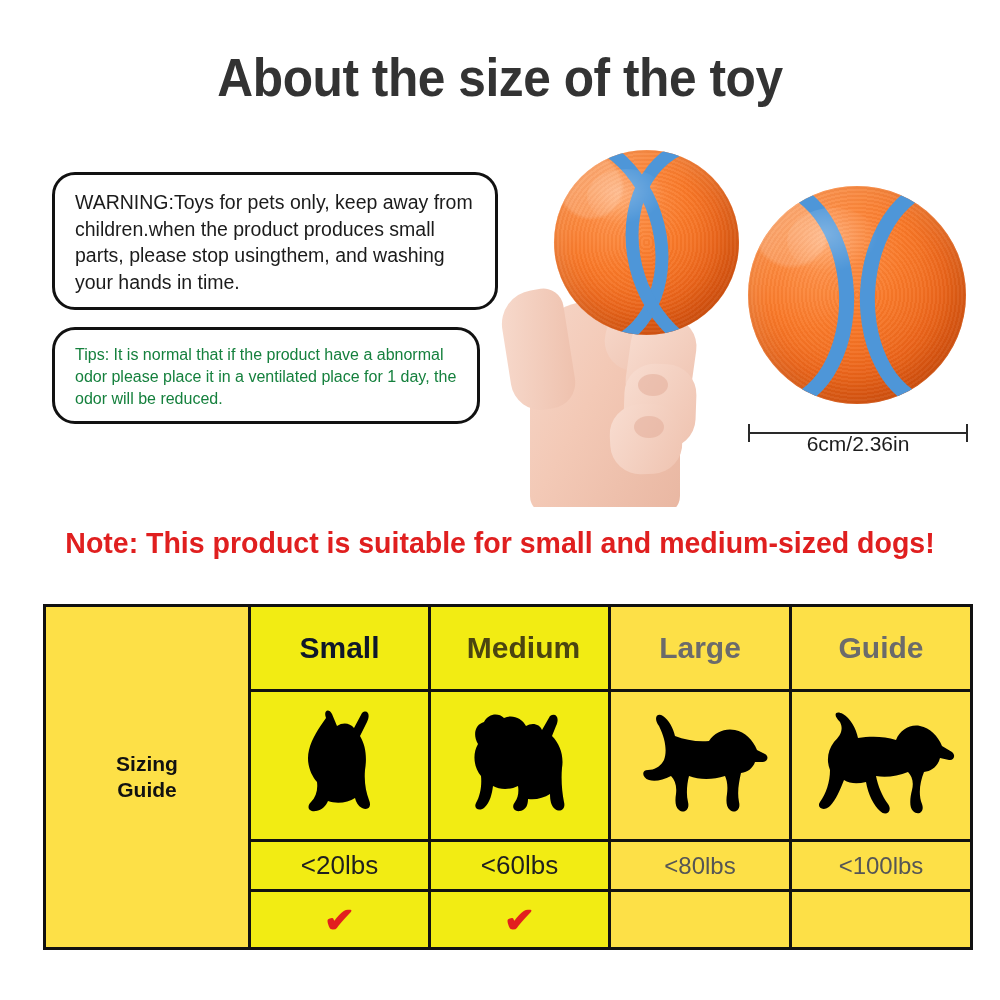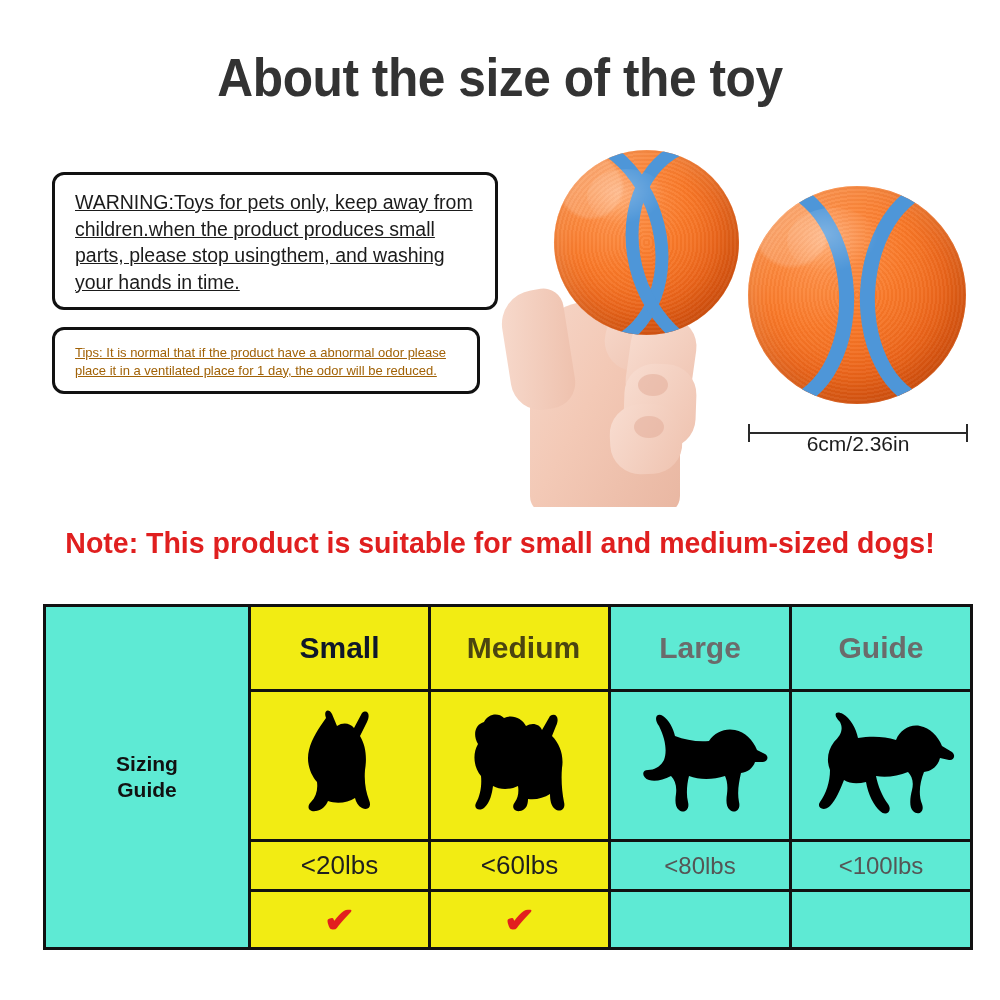--- a/index.html
+++ b/index.html
@@ -31,38 +31,37 @@
     transform-origin: center top;
     white-space: nowrap;
   }
 
   
   .callout {
     position: absolute;
     box-sizing: border-box;
     background: #ffffff;
     border: 3px solid #111111;
-    border-radius: 12px;
+    border-radius: 23px;
     padding: 14px 18px 12px 20px;
     line-height: 1.36;
-    text-decoration: underline;
   }
   .callout-warning {
     left: 52px;
     top: 172px;
     width: 446px;
     font-size: 19.5px;
     color: #1b1b1b;
   }
   .callout-tips {
     left: 52px;
     top: 327px;
     width: 428px;
-    font-size: 13px;
-    color: #a16207;
+    font-size: 16px;
+    color: #15803d;
   }
 
   
   .photo-hand {
     position: absolute;
     left: 498px;
     top: 132px;
     width: 260px;
     height: 375px;
     overflow: hidden;
@@ -223,21 +222,21 @@
     left: 43px;
     top: 604px;
     width: 912px;
     border-collapse: collapse;
     table-layout: fixed;
   }
   .size-table td {
     border: 3px solid #111111;
     text-align: center;
     vertical-align: middle;
-    background: #5eead4;
+    background: #fde047;
     padding: 0;
   }
   .col-label  { width: 202px; }
   .col-size   { width: 177px; }
   .col-large  { width: 178px; }
   .col-giant  { width: 178px; }
 
   .cell-highlight { background: #f2ec13 !important; }
 
   .row-head td { height: 82px; }

